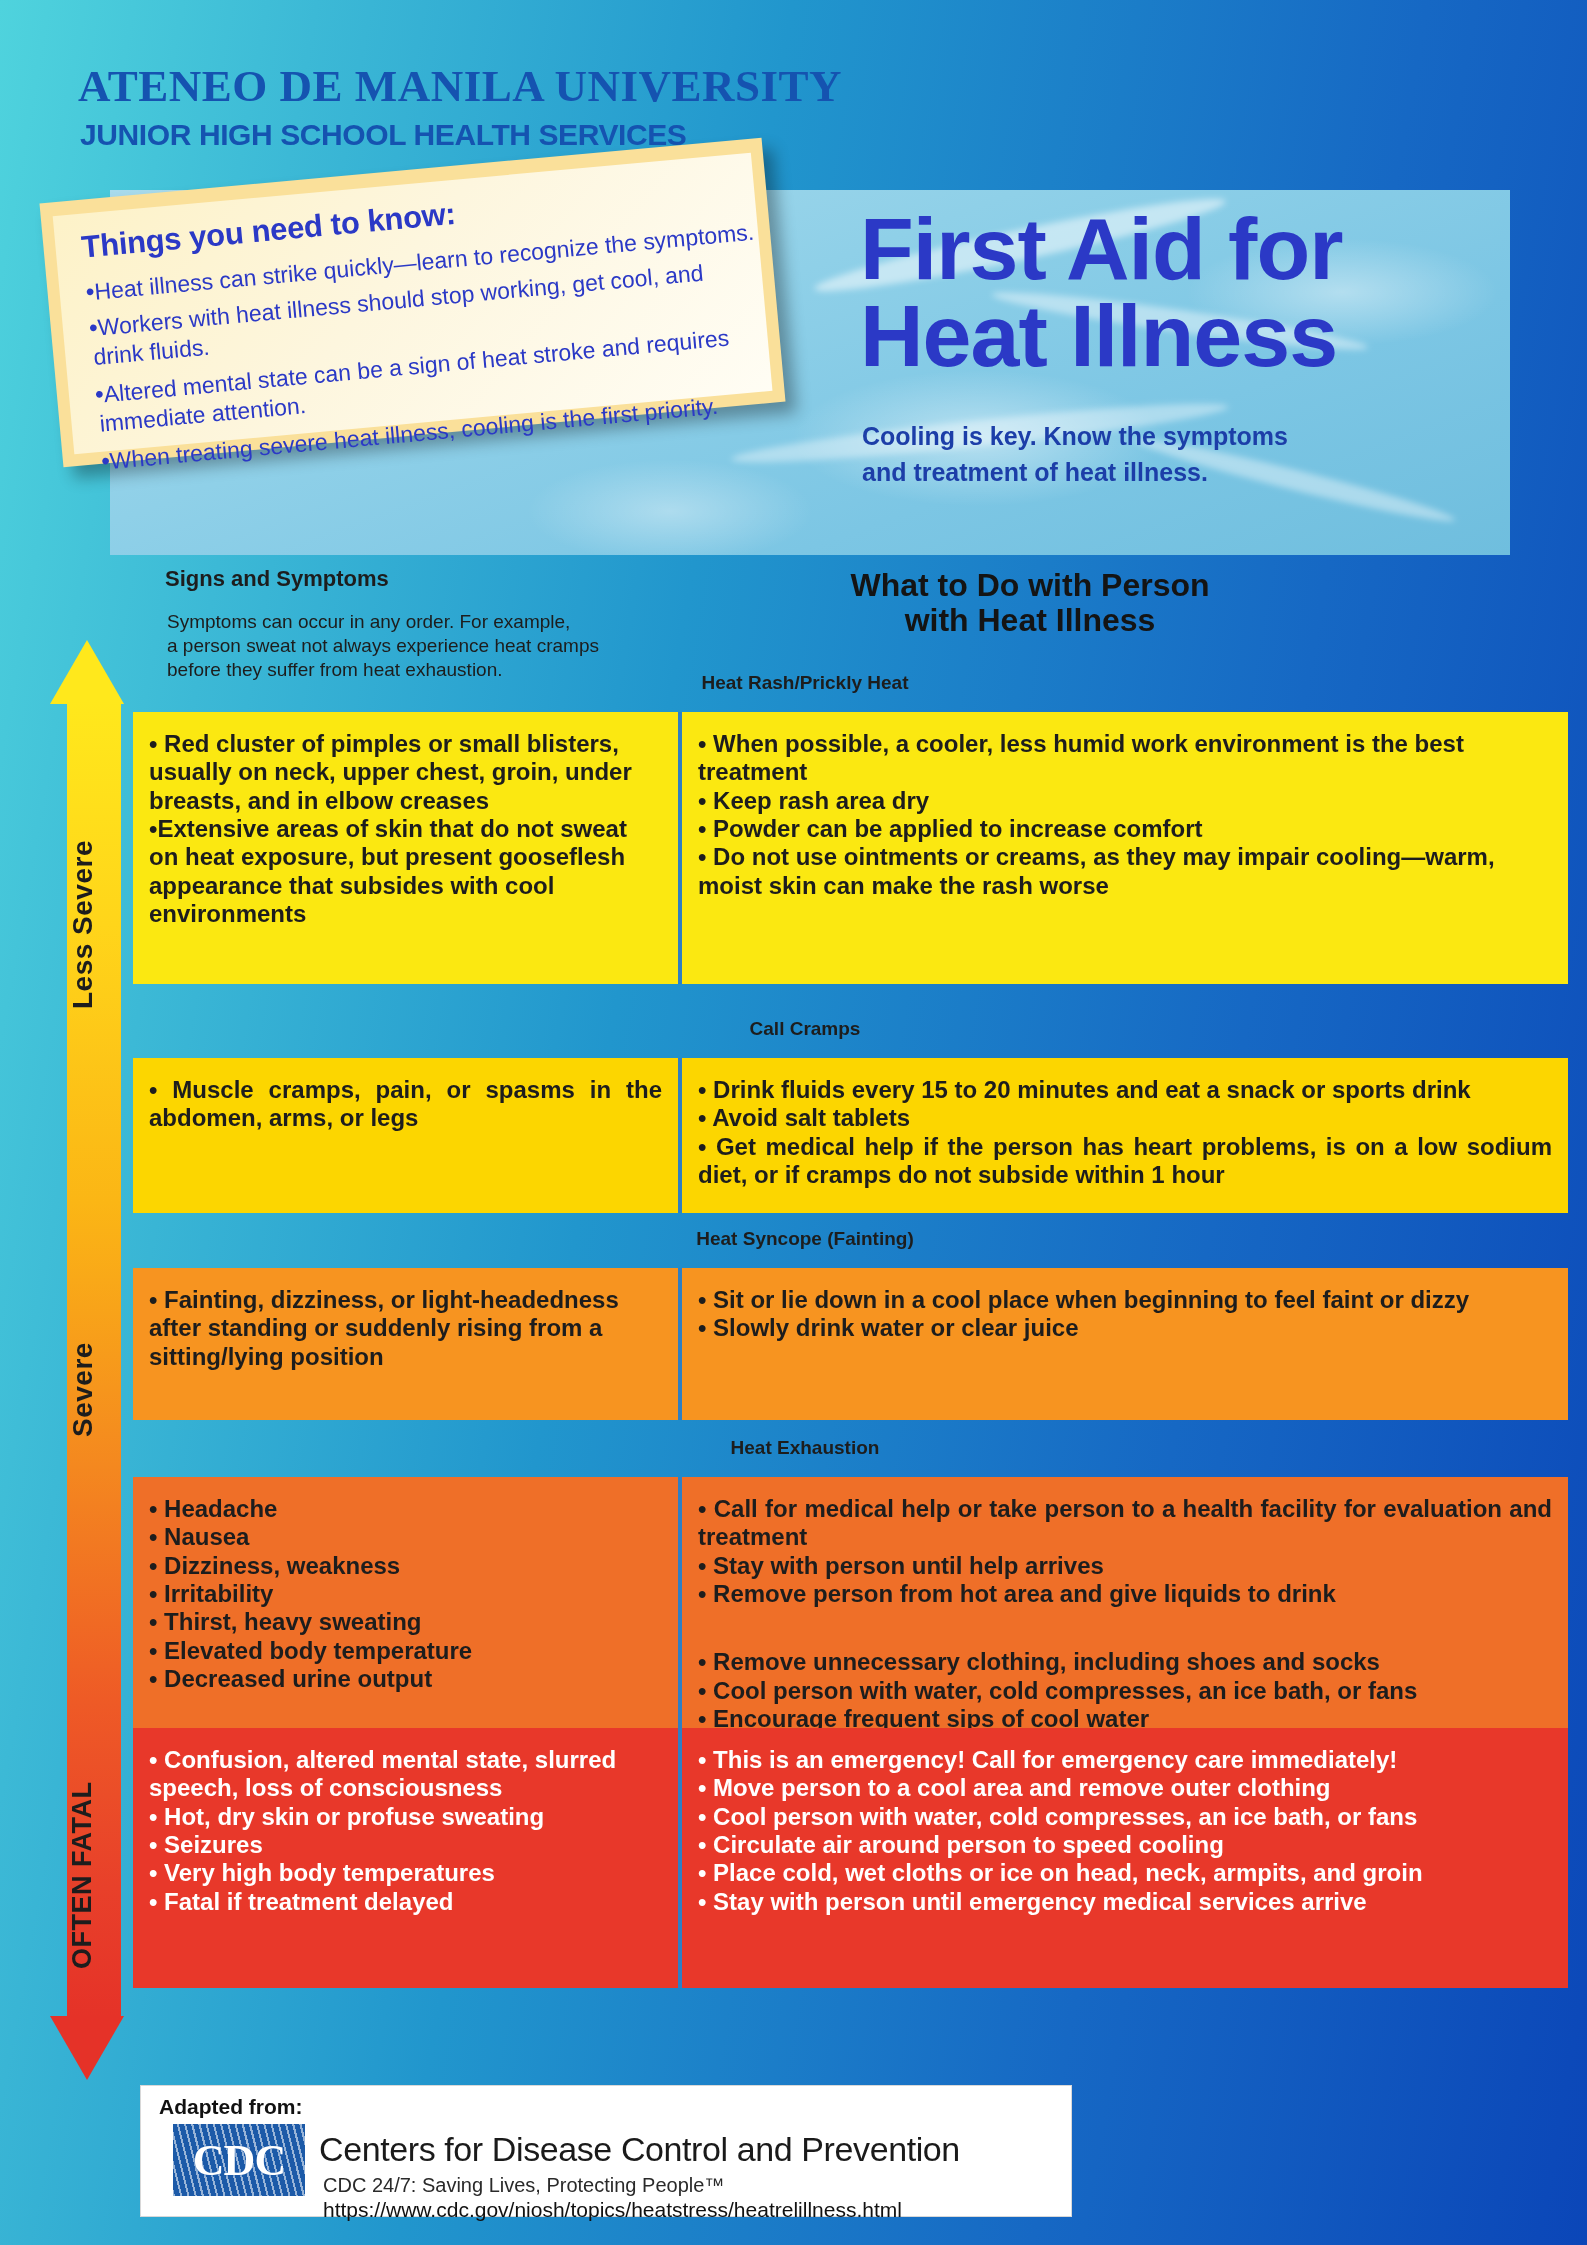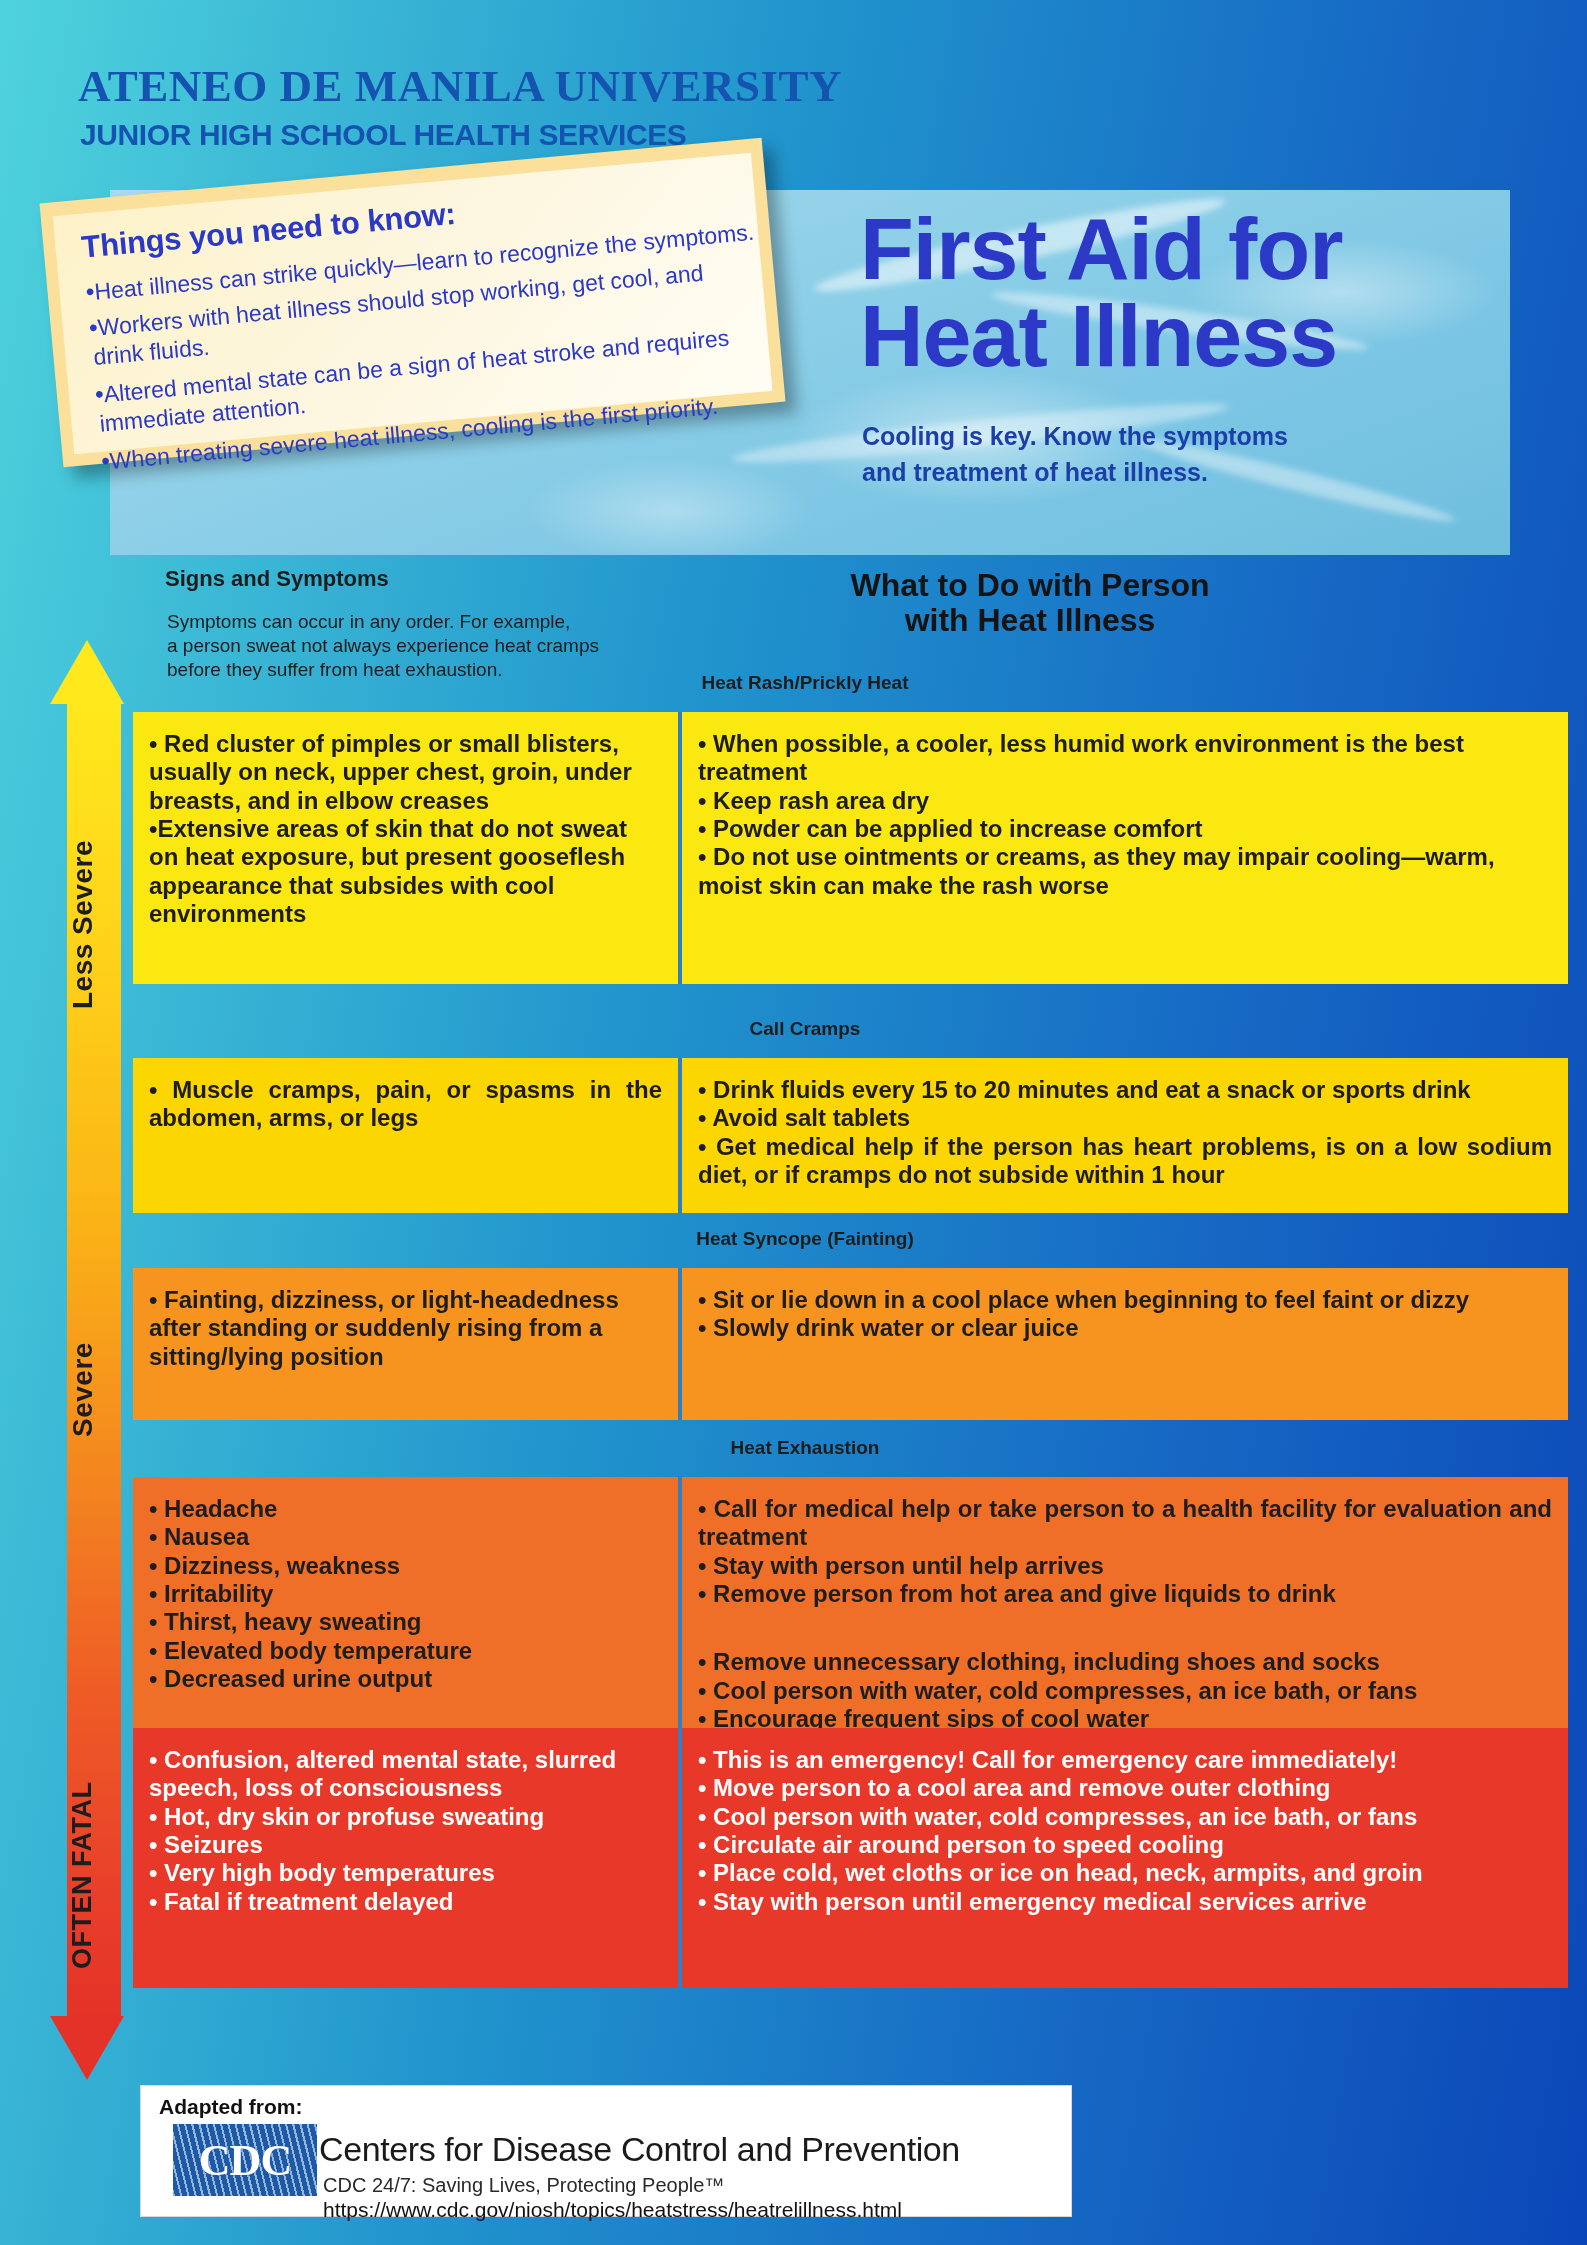--- a/index.html
+++ b/index.html
@@ -101,21 +101,21 @@
   .c-orange{background:#ef6f28;color:#1d1d1d;}
   .c-red{background:#e8382a;color:#ffffff;}
   .just{text-align:justify;}
   
   #cdc-box{
     position:absolute;left:140px;top:2085px;width:930px;height:130px;
     background:#ffffff;border:1px solid #d8d8d8;
   }
   #cdc-adapted{position:absolute;left:18px;top:9px;font-weight:bold;font-size:21px;color:#111;}
   #cdc-logo{
-    position:absolute;left:32px;top:38px;width:144px;height:72px;
+    position:absolute;left:32px;top:38px;width:132px;height:72px;
     background:#1c5aa8;overflow:hidden;
   }
   #cdc-logo .stripes{position:absolute;inset:0;
     background:repeating-linear-gradient(76deg, rgba(255,255,255,.55) 0 2px, rgba(0,0,0,0) 2px 7px);}
   #cdc-logo .txt{
     position:absolute;inset:0;display:flex;align-items:center;justify-content:center;
     font-family:"Liberation Serif", serif;font-weight:bold;font-size:44px;color:#fff;
     letter-spacing:-1px;text-shadow:0 0 2px #1c5aa8;
   }
   #cdc-name{position:absolute;left:178px;top:44px;font-size:34px;color:#1a1a1a;letter-spacing:-.4px;}

